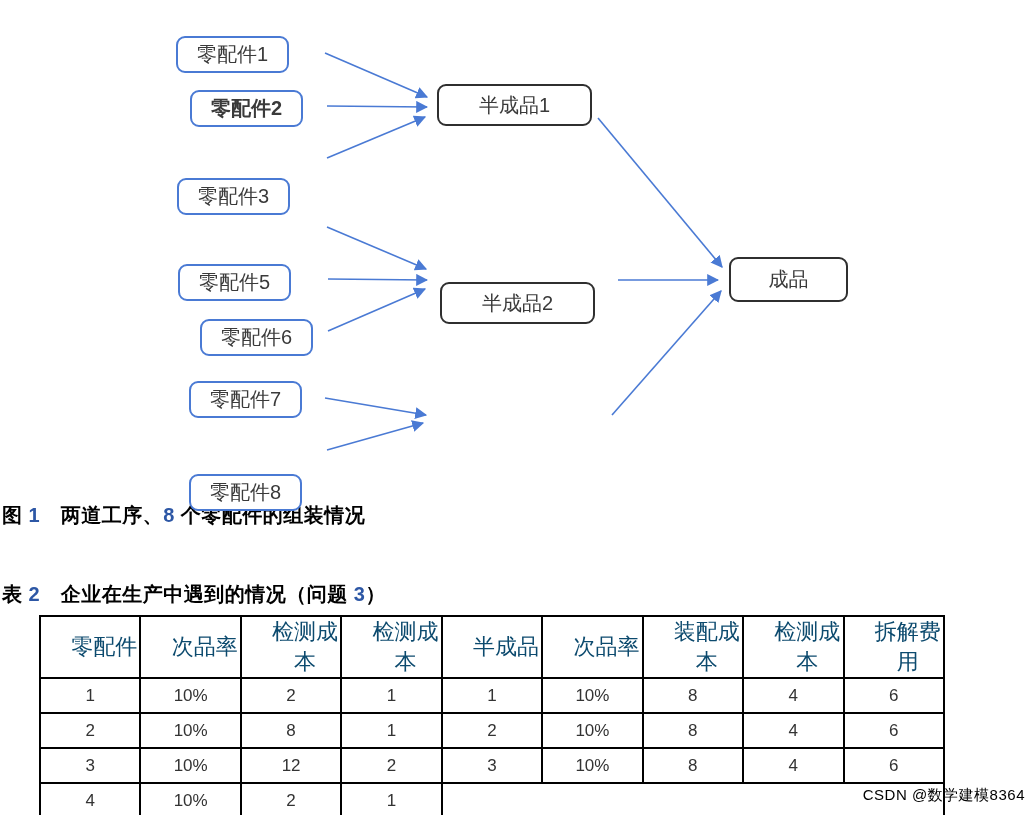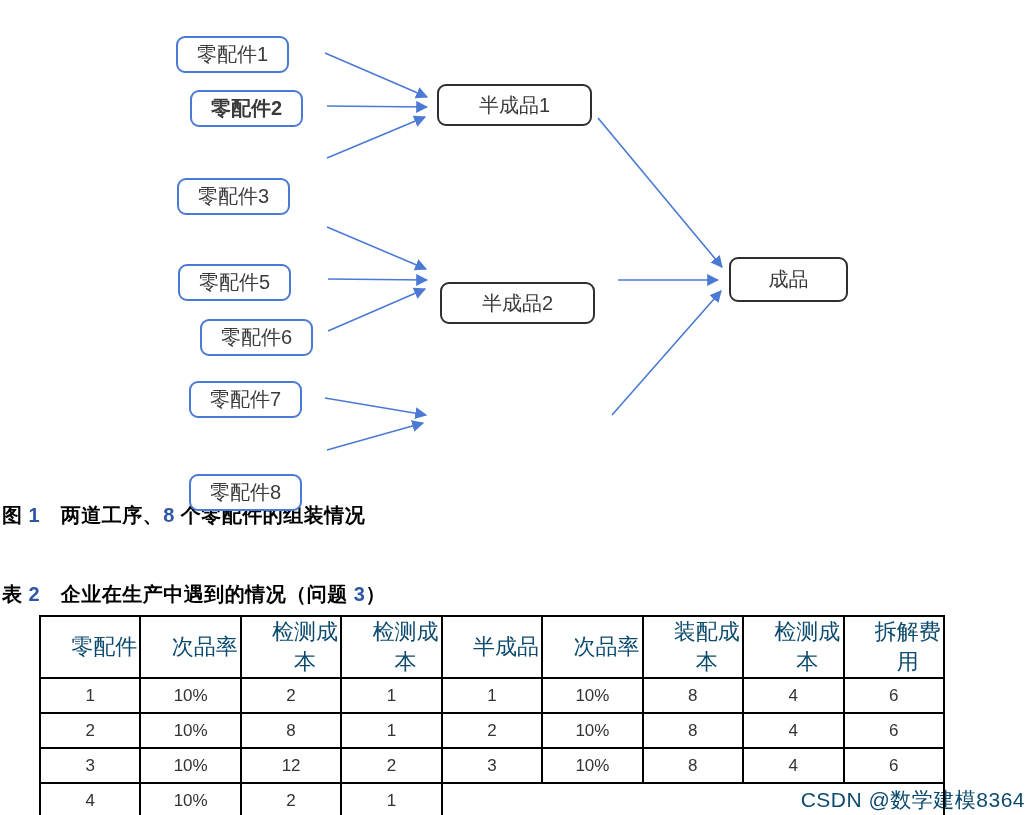--- a/index.html
+++ b/index.html
@@ -62,22 +62,22 @@
     background: transparent;
     overflow: hidden;
   }
   #data-table td.th { font-size: 22px; color: #0c4a6e; padding-left: 28px; }
   
   #watermark {
     position: absolute;
     right: 3px;
     top: 786px;
     z-index: 0;
-    font-size: 21px;
-    color: #0c4a6e;
+    font-size: 15px;
+    color: #000000;
     letter-spacing: 0.5px;
     white-space: nowrap;
   }
 </style>
 </head>
 <body>
 
 <div id="page">
 
   <div id="diagram">

